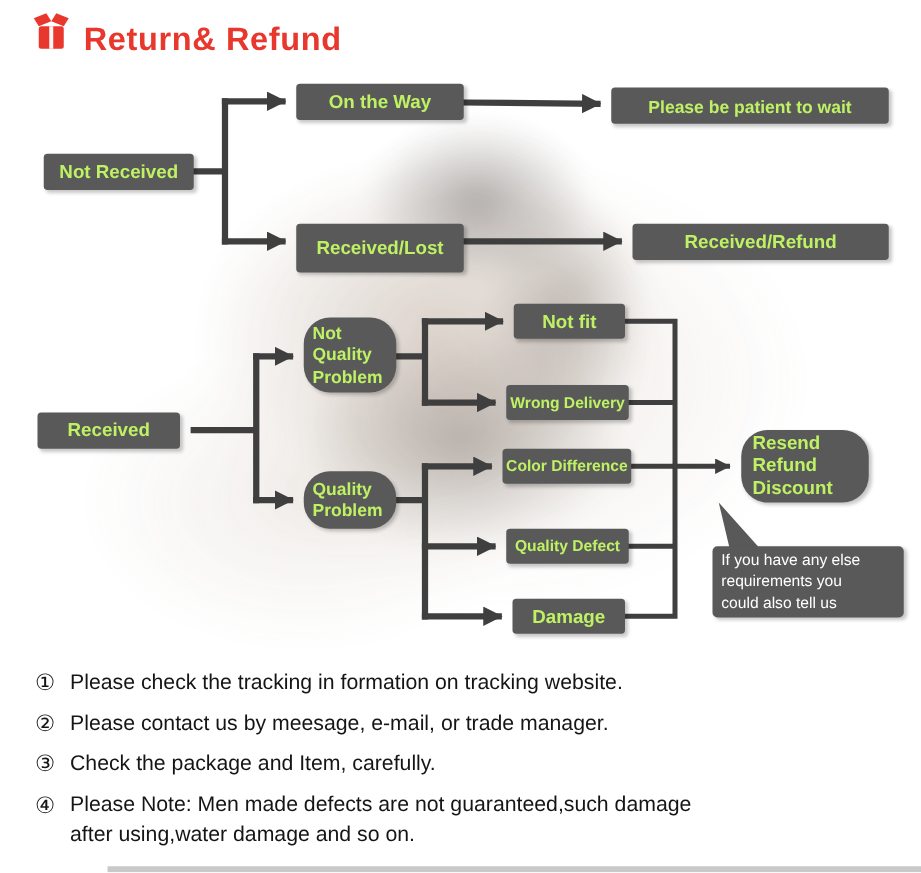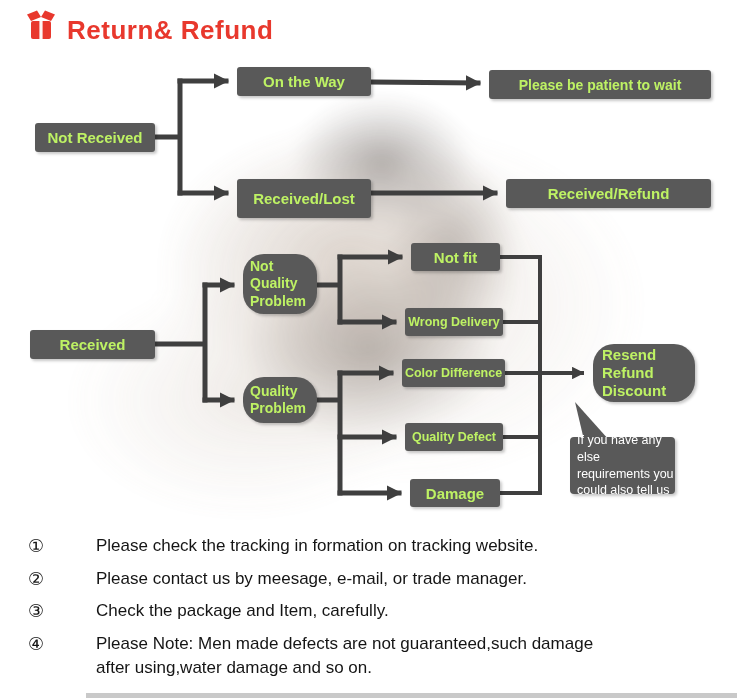--- a/index.html
+++ b/index.html
@@ -36,21 +36,21 @@
   .bubble{
     position:absolute; background:#595959; color:#fff; font-weight:normal;
     border-radius:4px; white-space:pre-line; line-height:1.35; text-align:left;
     box-shadow:2px 2px 3px rgba(0,0,0,.22);
     display:flex; align-items:center;
   }
 
   .notes{ position:absolute; left:28px; top:534px; width:700px; color:#151515; }
   .note{ display:flex; margin-bottom:7px; font-size:17px; line-height:1.42; }
   .note-num{ width:28px; flex:0 0 28px; font-size:18px; }
-  .note-text{ white-space:pre-line;margin-left:40px; }
+  .note-text{ white-space:pre-line; }
 
   .next-section-edge{ position:absolute; left:86px; top:693px; width:651px; height:5px; background:#c9c9c9; }
 </style>
 </head>
 <body>
 
 <div class="page">
 
   <div class="bg-photo"></div>
 
@@ -105,21 +105,21 @@
   <div class="node" style="left:35px;top:123px;width:120px;height:29px;font-size:15px">Not Received</div>
 
   <div class="node" style="left:237px;top:67px;width:134px;height:29px;font-size:15px">On the Way</div>
 
   <div class="node" style="left:489px;top:70px;width:222px;height:29px;font-size:14px">Please be patient to wait</div>
 
   <div class="node" style="left:237px;top:179px;width:134px;height:39px;font-size:15px">Received/Lost</div>
 
   <div class="node" style="left:506px;top:179px;width:205px;height:29px;font-size:15px">Received/Refund</div>
 
-  <div class="node" style="left:30px;top:330px;width:125px;height:29px;font-size:15px">Received</div>
+  <div class="node" style="left:30px;top:330px;width:114px;height:29px;font-size:15px">Received</div>
 
   <div class="node la" style="left:243px;top:254px;width:74px;height:60px;font-size:14px;padding-left:7px">Not
 Quality
 Problem</div>
 
   <div class="node la" style="left:243px;top:377px;width:74px;height:46px;font-size:14px;padding-left:7px">Quality
 Problem</div>
 
   <div class="node" style="left:411px;top:243px;width:89px;height:28px;font-size:15px">Not fit</div>
 
@@ -128,21 +128,21 @@
   <div class="node" style="left:402px;top:359px;width:103px;height:28px;font-size:12.5px">Color Difference</div>
 
   <div class="node" style="left:405px;top:423px;width:98px;height:28px;font-size:12.5px">Quality Defect</div>
 
   <div class="node" style="left:410px;top:479px;width:90px;height:28px;font-size:15px">Damage</div>
 
   <div class="node la" style="left:593px;top:344px;width:102px;height:58px;font-size:15px;padding-left:9px">Resend
 Refund
 Discount</div>
 
-  <div class="bubble" style="left:570px;top:437px;width:105px;height:57px;font-size:12.5px;padding-left:7px">If you have any else
+  <div class="bubble" style="left:570px;top:437px;width:153px;height:57px;font-size:12.5px;padding-left:7px">If you have any else
 requirements you
 could also tell us</div>
 
   <div class="notes">
     <div class="note">
       <span class="note-num">①</span>
       <span class="note-text">Please check the tracking in formation on tracking website.</span>
     </div>
     <div class="note">
       <span class="note-num">②</span>

